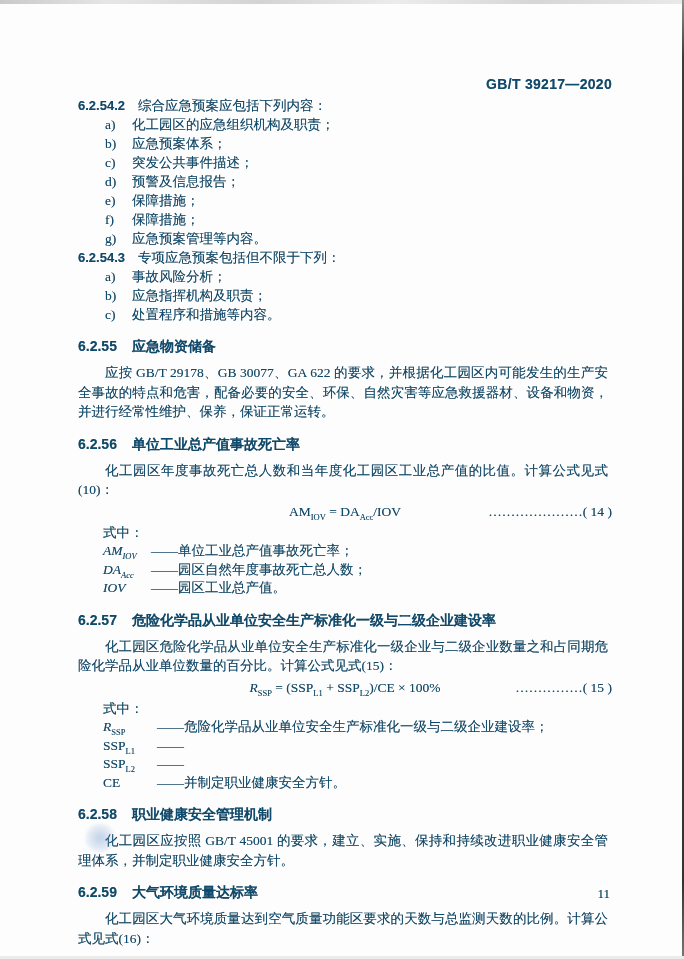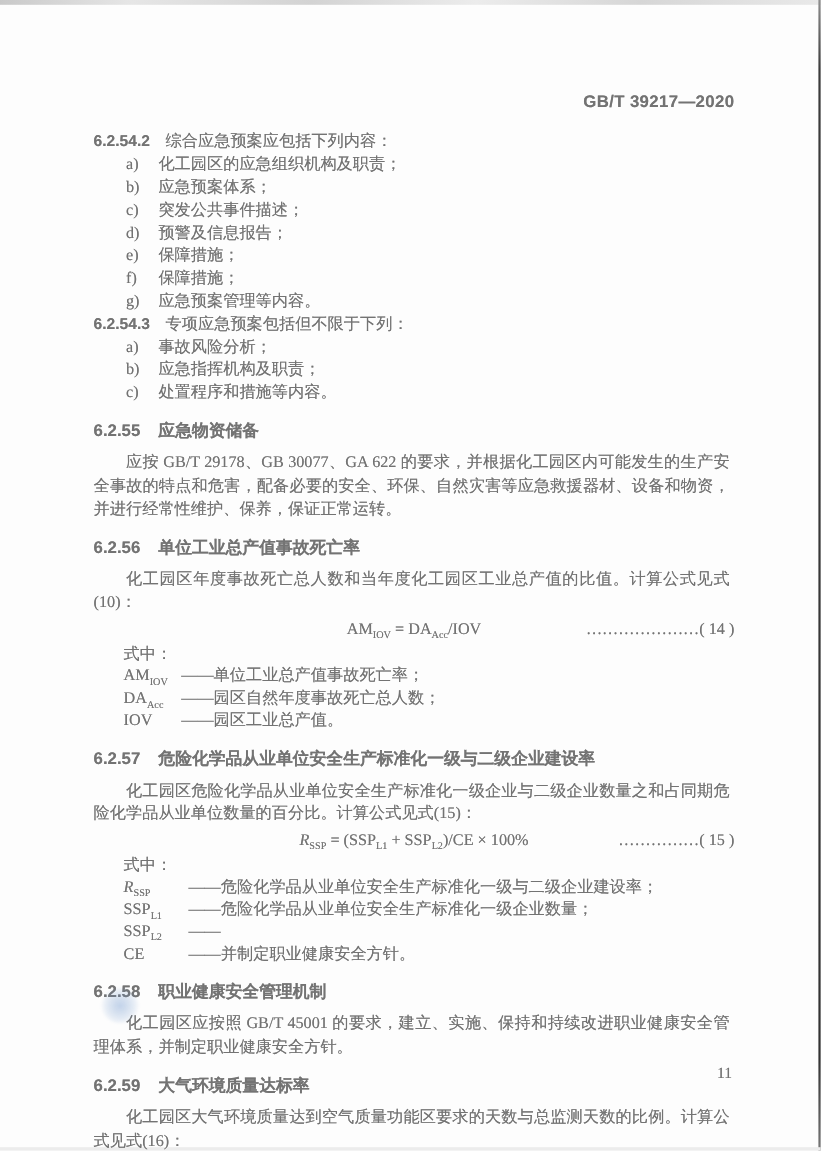--- a/index.html
+++ b/index.html
@@ -2,21 +2,21 @@
 <html><head>
 <meta charset="utf-8">
 <style>
   html,body { margin:0; padding:0; background:#ffffff; }
   body { width:684px; height:959px; overflow:hidden; }
 
   .page {
     position:relative; width:684px; height:959px;
     background:#fdfdfd;
     font-family:"Liberation Serif", serif;
-    color:#737373;
+    color:#0c4a6e;
     text-shadow:0 0 0.5px rgba(40,40,40,0.45);
   }
 
   
   .edge-top {
     position:absolute; top:0; left:0; right:0; height:4px;
     background:linear-gradient(90deg,#c9c9c9 0%,#e6e6e6 16%,#d3d3d3 38%,#ececec 58%,#d6d6d6 78%,#e9e9e9 100%);
   }
   .edge-right {
     position:absolute; top:0; right:0; width:2px; height:959px;
@@ -27,21 +27,21 @@
   }
 
   .doc { position:absolute; left:78px; top:0; width:534px; }
 
   .std-code {
     margin-top:76px; text-align:right;
     font-family:"Liberation Sans", sans-serif; font-weight:bold;
     font-size:14px; letter-spacing:0.3px;
   }
 
-  .h4row { margin-top:16px; font-size:13.5px; line-height:19px; }
+  .h4row { margin-top:4px; font-size:13.5px; line-height:19px; }
   .h4num { font-family:"Liberation Sans", sans-serif; font-weight:bold; font-size:13px; margin-right:13px; }
 
   .items { margin:0 0 0 27px; padding:0; list-style:none; }
   .li { display:flex; line-height:19px; font-size:13.5px; }
   .lbl { width:27px; flex:none; }
 
   .h3row {
     margin-top:12px; font-family:"Liberation Sans", sans-serif;
     font-weight:bold; font-size:14px; line-height:20px;
   }
@@ -55,21 +55,21 @@
   .formula-row {
     position:relative; margin-top:2px; height:20px; line-height:20px;
     font-size:13.5px; text-align:center;
   }
   .eqnum { position:absolute; right:0; top:0; }
   sub { font-size:8.5px; line-height:0; }
   .it { font-style:italic; }
 
   .where { margin:2px 0 0 25px; font-size:13.5px; line-height:18.5px; }
   .def { display:flex; margin-left:25px; font-size:13.5px; line-height:18.5px; }
-  .term { flex:none; width:48px; }
+  .term { flex:none; width:48px;font-style:italic; }
   .term-w { flex:none; width:54px; }
   .desc { flex:1; }
 
   .pageno { position:absolute; top:886px; right:74px; font-size:13px; }
 
   .watermark {
     position:absolute; left:84px; top:823px; width:32px; height:30px;
     border-radius:50%;
     background:radial-gradient(circle at 50% 50%, rgba(110,150,205,0.42), rgba(110,150,205,0.15) 55%, rgba(110,150,205,0) 75%);
     filter:blur(1px);
@@ -188,21 +188,20 @@
       </div>
       <div class="where">式中：</div>
       <div class="def">
         <span class="term-w"><span class="it">R</span><sub>SSP</sub></span>
         <span class="dash">——</span>
         <span class="desc">危险化学品从业单位安全生产标准化一级与二级企业建设率；</span>
       </div>
       <div class="def">
         <span class="term-w"><span>SSP</span><sub>L1</sub></span>
         <span class="dash">——</span>
-        <span class="desc">危险化学品从业单位安全生产标准化一级企业数量；</span>
       </div>
       <div class="def">
         <span class="term-w"><span>SSP</span><sub>L2</sub></span>
         <span class="dash">——</span>
       </div>
       <div class="def">
         <span class="term-w"><span>CE</span><sub></sub></span>
         <span class="dash">——</span>
         <span class="desc">并制定职业健康安全方针。</span>
       </div>

